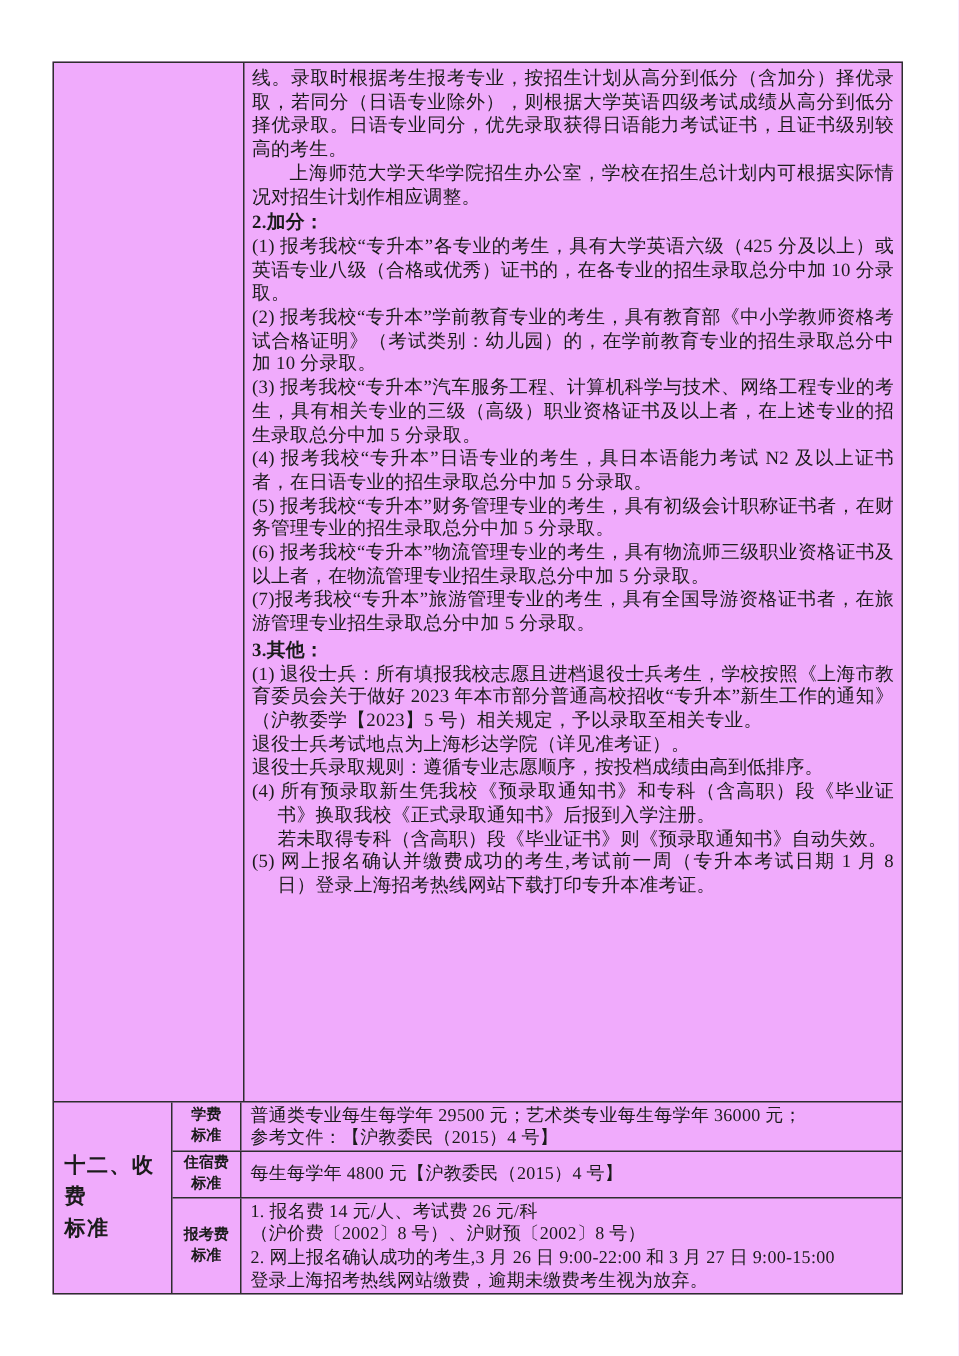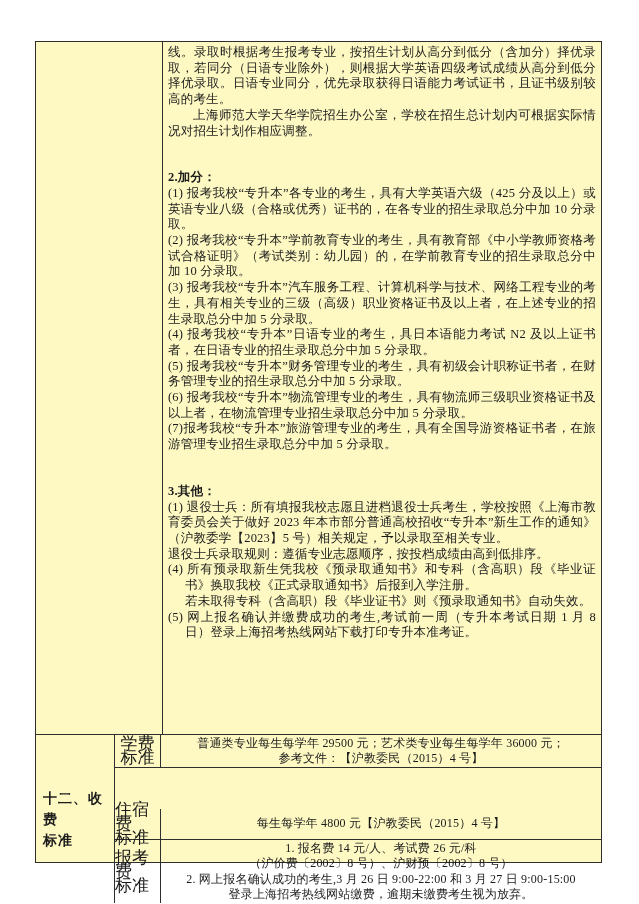--- a/index.html
+++ b/index.html
@@ -11,21 +11,21 @@
     -webkit-font-smoothing:antialiased;
   }
   .page { position:relative; width:639px; height:904px; background:#ffffff; overflow:hidden; }
 
   .doc-table {
     position:absolute; left:35px; top:41px;
     width:567px; height:822px;
     border:1.5px solid #2e2e2e;
     box-sizing:border-box;
     display:flex; flex-direction:column;
-    background:#fef9c3;
+    background:#f0abfc;
   }
 
   
   .row-main {
     display:flex;
     height:693px;
     box-sizing:border-box;
     border-bottom:1px solid #2e2e2e;
     flex:none;
   }
@@ -37,21 +37,21 @@
   .cell-main-content {
     flex:1 1 auto;
     padding:3px 5px 2px 5px;
     overflow:hidden;
     font-size:12.5px;
     line-height:15.7px;
     text-align:justify;
     letter-spacing:0.2px;
   }
   .para { margin:0; }
-  .para.gap { margin-top:31px; }
+  .para.gap { margin-top:2px; }
   .para.heading { font-weight:bold; }
   .para.indent2 { text-indent:2em; }
   .para.hang { padding-left:17px; text-indent:-17px; }
   .para.hangflush { padding-left:17px; }
 
   
   .row-fees { display:flex; flex:1 1 auto; }
   .fees-head {
     width:79px; flex:none;
     border-right:1px solid #2e2e2e;
@@ -59,41 +59,40 @@
     display:flex; align-items:center;
     padding-left:7px;
     font-weight:bold;
     font-size:14px; line-height:21px;
     white-space:pre-line;
     letter-spacing:1px;
   }
   .fees-body { flex:1 1 auto; display:flex; flex-direction:column; }
   .fee-row { display:flex; box-sizing:border-box; border-bottom:1px solid #2e2e2e; }
   .fee-row.r1 { height:33px; flex:none; }
-  .fee-row.r2 { height:31px; flex:none;margin-top:41px; }
+  .fee-row.r2 { height:31px; flex:none; }
   .fee-row.r3 { flex:1 1 auto; border-bottom:none; }
   .fee-label {
     width:46px; flex:none;
     border-right:1px solid #2e2e2e;
     box-sizing:border-box;
     display:flex; align-items:center; justify-content:center;
-    text-align:left;
-    font-weight:normal;
-    font-size:17px; line-height:14px;
+    text-align:center;
+    font-weight:bold;
+    font-size:10px; line-height:14px;
     white-space:pre-line;
   }
   .fee-content {
     flex:1 1 auto;
     padding:1px 6px;
     font-size:12px; line-height:15.3px;
     white-space:pre-line;
     display:flex; flex-direction:column; justify-content:center;
     overflow:hidden;
     letter-spacing:0.2px;
-    text-align:center;
   }
 </style>
 </head>
 <body>
 
 <div class="page">
   <div class="doc-table">
 
     <div class="row-main">
       <div class="cell-rowhead-empty"></div>
@@ -103,20 +102,21 @@
         <p class="para heading gap">2.加分：</p>
         <p class="para">(1) 报考我校“专升本”各专业的考生，具有大学英语六级（425 分及以上）或英语专业八级（合格或优秀）证书的，在各专业的招生录取总分中加 10 分录取。</p>
         <p class="para">(2) 报考我校“专升本”学前教育专业的考生，具有教育部《中小学教师资格考试合格证明》（考试类别：幼儿园）的，在学前教育专业的招生录取总分中加 10 分录取。</p>
         <p class="para">(3) 报考我校“专升本”汽车服务工程、计算机科学与技术、网络工程专业的考生，具有相关专业的三级（高级）职业资格证书及以上者，在上述专业的招生录取总分中加 5 分录取。</p>
         <p class="para">(4) 报考我校“专升本”日语专业的考生，具日本语能力考试 N2 及以上证书者，在日语专业的招生录取总分中加 5 分录取。</p>
         <p class="para">(5) 报考我校“专升本”财务管理专业的考生，具有初级会计职称证书者，在财务管理专业的招生录取总分中加 5 分录取。</p>
         <p class="para">(6) 报考我校“专升本”物流管理专业的考生，具有物流师三级职业资格证书及以上者，在物流管理专业招生录取总分中加 5 分录取。</p>
         <p class="para">(7)报考我校“专升本”旅游管理专业的考生，具有全国导游资格证书者，在旅游管理专业招生录取总分中加 5 分录取。</p>
         <p class="para heading gap">3.其他：</p>
         <p class="para">(1) 退役士兵：所有填报我校志愿且进档退役士兵考生，学校按照《上海市教育委员会关于做好 2023 年本市部分普通高校招收“专升本”新生工作的通知》（沪教委学【2023】5 号）相关规定，予以录取至相关专业。</p>
+        <p class="para">退役士兵考试地点为上海杉达学院（详见准考证）。</p>
         <p class="para">退役士兵录取规则：遵循专业志愿顺序，按投档成绩由高到低排序。</p>
         <p class="para hang">(4) 所有预录取新生凭我校《预录取通知书》和专科（含高职）段《毕业证书》换取我校《正式录取通知书》后报到入学注册。</p>
         <p class="para hangflush">若未取得专科（含高职）段《毕业证书》则《预录取通知书》自动失效。</p>
         <p class="para hang">(5) 网上报名确认并缴费成功的考生,考试前一周（专升本考试日期 1 月 8 日）登录上海招考热线网站下载打印专升本准考证。</p>
       </div>
     </div>
 
     <div class="row-fees">
       <div class="fees-head">十二、收费
 标准</div>

